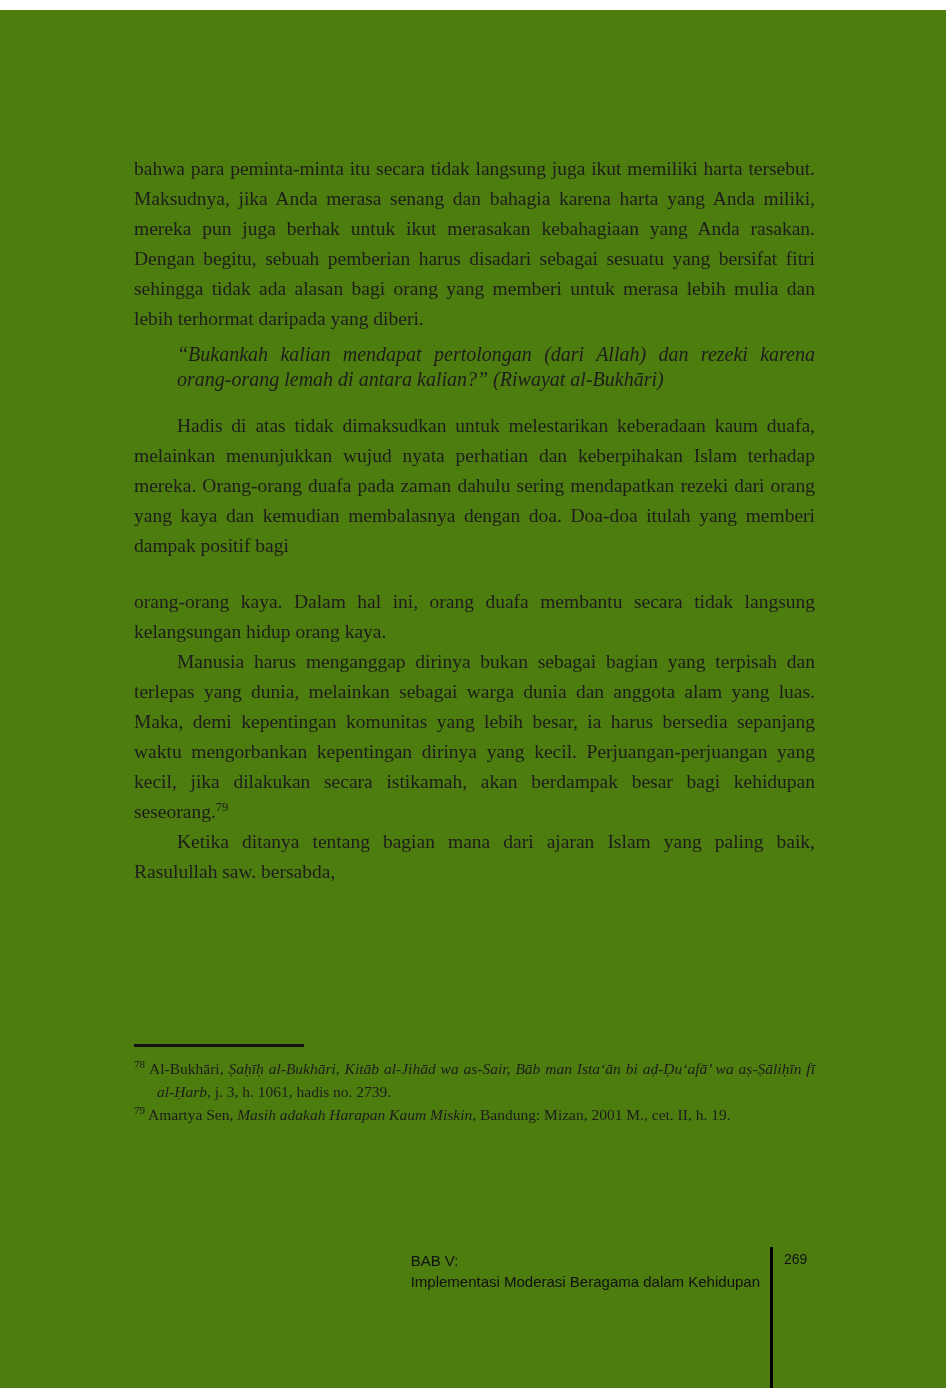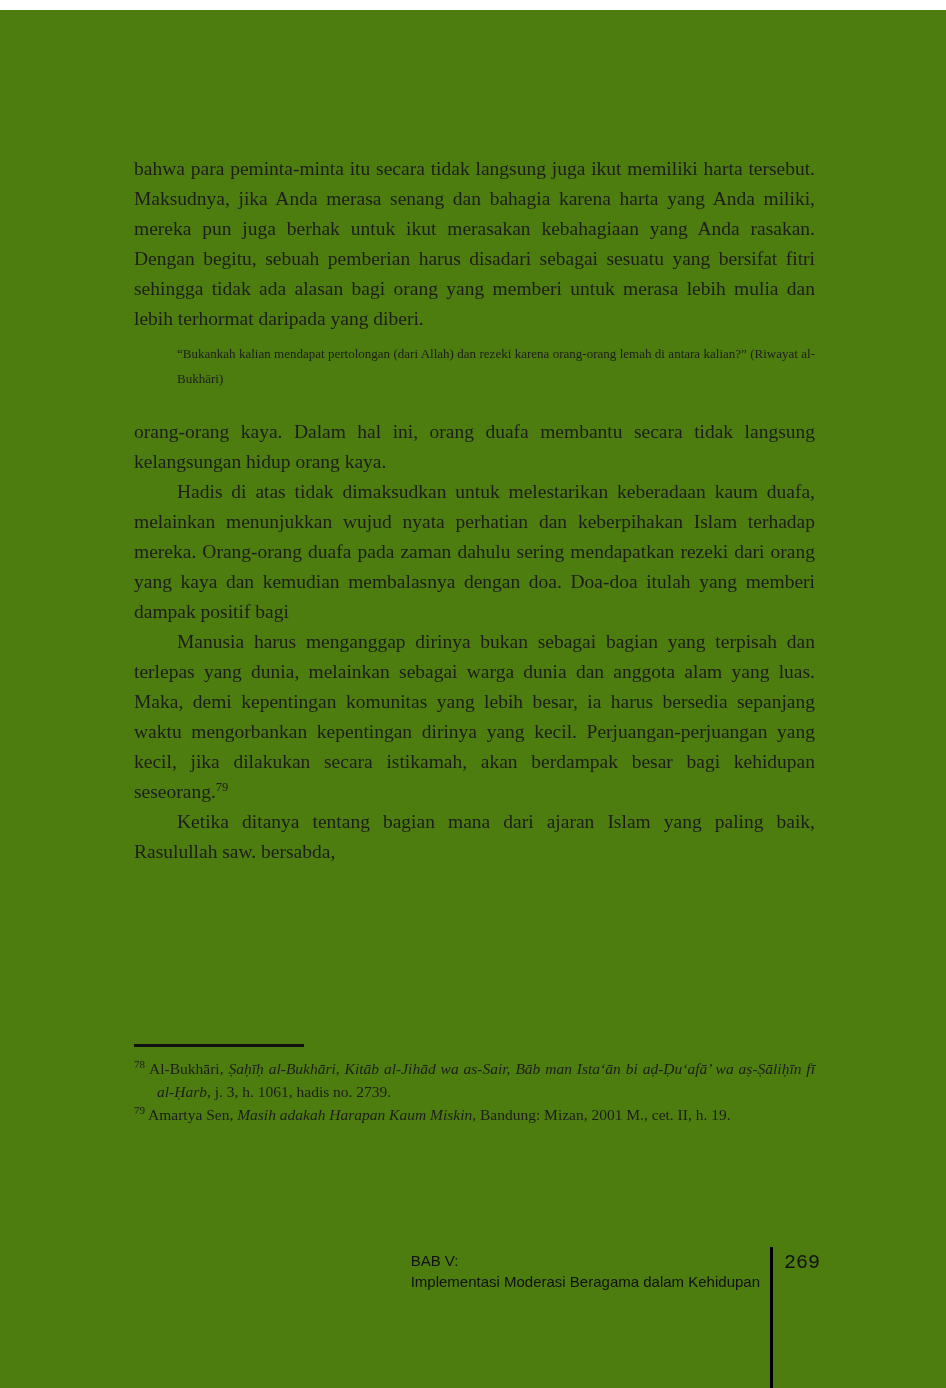--- a/index.html
+++ b/index.html
@@ -31,23 +31,24 @@
     direction: rtl;
     text-align: right;
     font-family: "DejaVu Sans", sans-serif;
     font-size: 23px;
     line-height: 42px;
     margin: 14px 0 8px 0;
   }
   .arabic-line sup.fn-ref { font-size: 12px; line-height: 0; }
   .quote {
     margin: 8px 0 20px 43px;
-    font-size: 13px;
+    font-size: 20px;
     line-height: 24.5px;
     text-align: justify;
+    font-style: italic;
   }
   sup.fn-ref { font-size: 12.5px; line-height: 0; vertical-align: super; }
   .footnotes {
     position: absolute;
     left: 134px;
     top: 1034px;
     width: 681px;
     font-size: 15.5px;
     line-height: 23px;
     text-align: justify;
@@ -80,41 +81,41 @@
     left: 770px;
     top: 1237px;
     width: 3px;
     height: 151px;
     background: #000000;
   }
   .page-number {
     position: absolute;
     left: 784px;
     top: 1241px;
-    font-family: Liberation Mono, monospace;
-    font-size: 20px;
+    font-family: Liberation Sans, sans-serif;
+    font-size: 14px;
     color: #111111;
   }
 </style>
 </head>
 <body>
 
 <div class="page">
 
   <div class="content">
 
     <p class="para">bahwa para peminta-minta itu secara tidak langsung juga ikut memiliki harta tersebut. Maksudnya, jika Anda merasa senang dan bahagia karena harta yang Anda miliki, mereka pun juga berhak untuk ikut merasakan kebahagiaan yang Anda rasakan. Dengan begitu, sebuah pemberian harus disadari sebagai sesuatu yang bersifat fitri sehingga tidak ada alasan bagi orang yang memberi untuk merasa lebih mulia dan lebih terhormat daripada yang diberi.</p>
 
 
 
     <div class="quote">“Bukankah kalian mendapat pertolongan (dari Allah) dan rezeki karena orang-orang lemah di antara kalian?” (Riwayat al-Bukhāri)</div>
 
+    <p class="para indent">Hadis di atas tidak dimaksudkan untuk melestarikan keberadaan kaum duafa, melainkan menunjukkan wujud nyata perhatian dan keberpihakan Islam terhadap mereka. Orang-orang duafa pada zaman dahulu sering mendapatkan rezeki dari orang yang kaya dan kemudian membalasnya dengan doa. Doa-doa itulah yang memberi dampak positif bagi</p>
+
     <p class="para para-split">orang-orang kaya. Dalam hal ini, orang duafa membantu secara tidak langsung kelangsungan hidup orang kaya.</p>
-
-    <p class="para indent">Hadis di atas tidak dimaksudkan untuk melestarikan keberadaan kaum duafa, melainkan menunjukkan wujud nyata perhatian dan keberpihakan Islam terhadap mereka. Orang-orang duafa pada zaman dahulu sering mendapatkan rezeki dari orang yang kaya dan kemudian membalasnya dengan doa. Doa-doa itulah yang memberi dampak positif bagi</p>
 
     <p class="para indent"><span>Manusia harus menganggap dirinya bukan sebagai bagian yang terpisah dan terlepas yang dunia, melainkan sebagai warga dunia dan anggota alam yang luas. Maka, demi kepentingan komunitas yang lebih besar, ia harus bersedia sepanjang waktu mengorbankan kepentingan dirinya yang kecil. Perjuangan-perjuangan yang kecil, jika dilakukan secara istikamah, akan berdampak besar bagi kehidupan seseorang.</span><sup class="fn-ref">79</sup></p>
 
     <p class="para indent">Ketika ditanya tentang bagian mana dari ajaran Islam yang paling baik, Rasulullah saw. bersabda,</p>
 
   </div>
 
   <div class="footnotes">
     <div class="fn-rule"></div>
     <div class="footnote">

